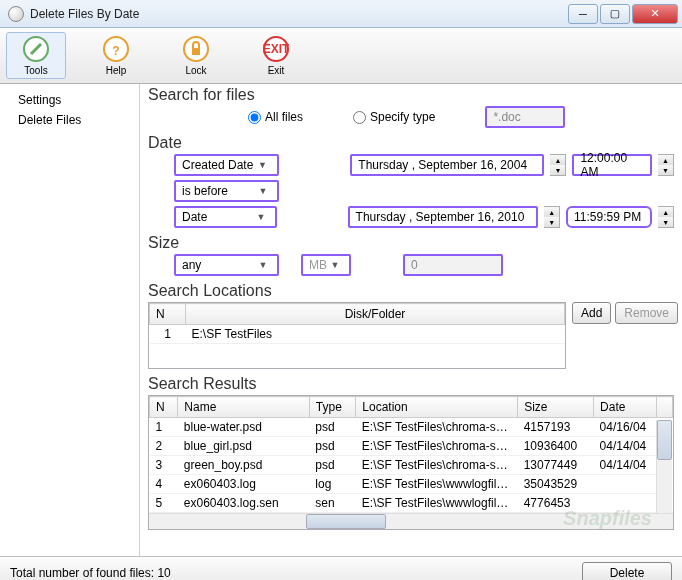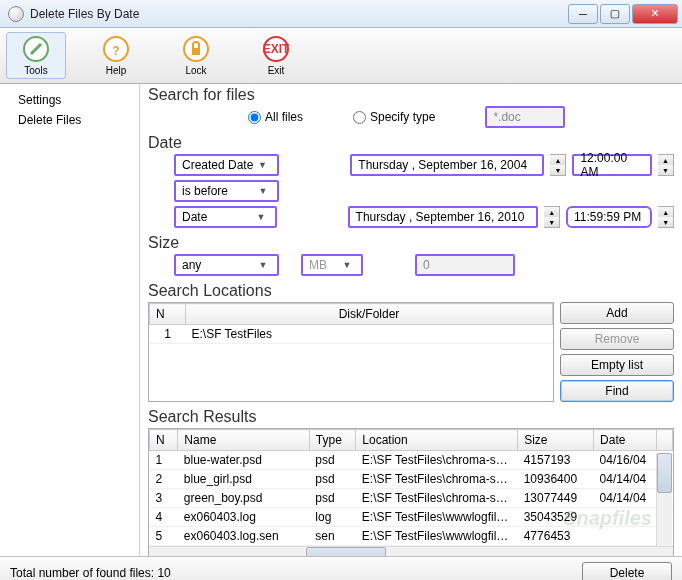--- a/index.html
+++ b/index.html
@@ -50,21 +50,21 @@
 .btn.primary { border-color: #4a90d9; box-shadow: 0 0 0 1px #a8d0f8 inset; }
 
 
 .table-wrap { border: 1px solid #abadb3; }
 .table { width: 100%; border-collapse: collapse; font-size: 12px; }
 .table th { background: linear-gradient(#fdfdfd,#ececec); border: 1px solid #ccc; padding: 3px 6px; text-align: left; font-weight: normal; }
 .table td { padding: 2px 6px; border-bottom: 1px solid #f0f0f0; white-space: nowrap; overflow: hidden; text-overflow: ellipsis; }
 
 .locations-area { display: flex; gap: 6px; }
 .locations-table { flex: 1; }
-.locations-btns { width: 114px; display: flex; flex-direction: column; gap: 4px; }
+.locations-btns { width: 102px; display: flex; flex-direction: row; gap: 4px; }
 
 .results-wrap { position: relative; }
 .scroll-v { position: absolute; right: 1px; top: 24px; bottom: 15px; width: 16px; background: #f0f0f0; border-left: 1px solid #ddd; }
 .scroll-thumb-v { position: absolute; top: 0; left: 0; right: 0; height: 40px; background: linear-gradient(#e0e8f0,#c8d4e4); border: 1px solid #aab; border-radius: 2px; }
 .scroll-h { height: 16px; background: #f0f0f0; border-top: 1px solid #ddd; position: relative; }
 .scroll-thumb-h { position: absolute; left: 30%; top: 0; bottom: 0; width: 80px; background: linear-gradient(#e0e8f0,#c8d4e4); border: 1px solid #aab; border-radius: 2px; }
 
 
 .footer { height: 24px; background: linear-gradient(#fcfcfc,#e8e8e8); border-top: 1px solid #c0c0c0; display: flex; align-items: center; padding: 16px 10px; justify-content: space-between; }
 
@@ -193,21 +193,21 @@
     </div>
 
     <div class="group">
       <div class="group-label">Size</div>
       <div class="row indent">
         <div class="combo" style="width:105px;">
             <span>any</span>
             <span class="arrow">▼</span>
           </div>
         <div style="width:10px;"></div>
-        <div class="combo" style="width:62px; color:#999;">
+        <div class="combo" style="width:50px; color:#999;">
             <span>MB</span>
             <span class="arrow">▼</span>
           </div>
         <div style="width:40px;"></div>
         <div class="textbox disabled" style="width:100px;">0</div>
       </div>
     </div>
 
     <div class="group">
       <div class="group-label">Search Locations</div>

